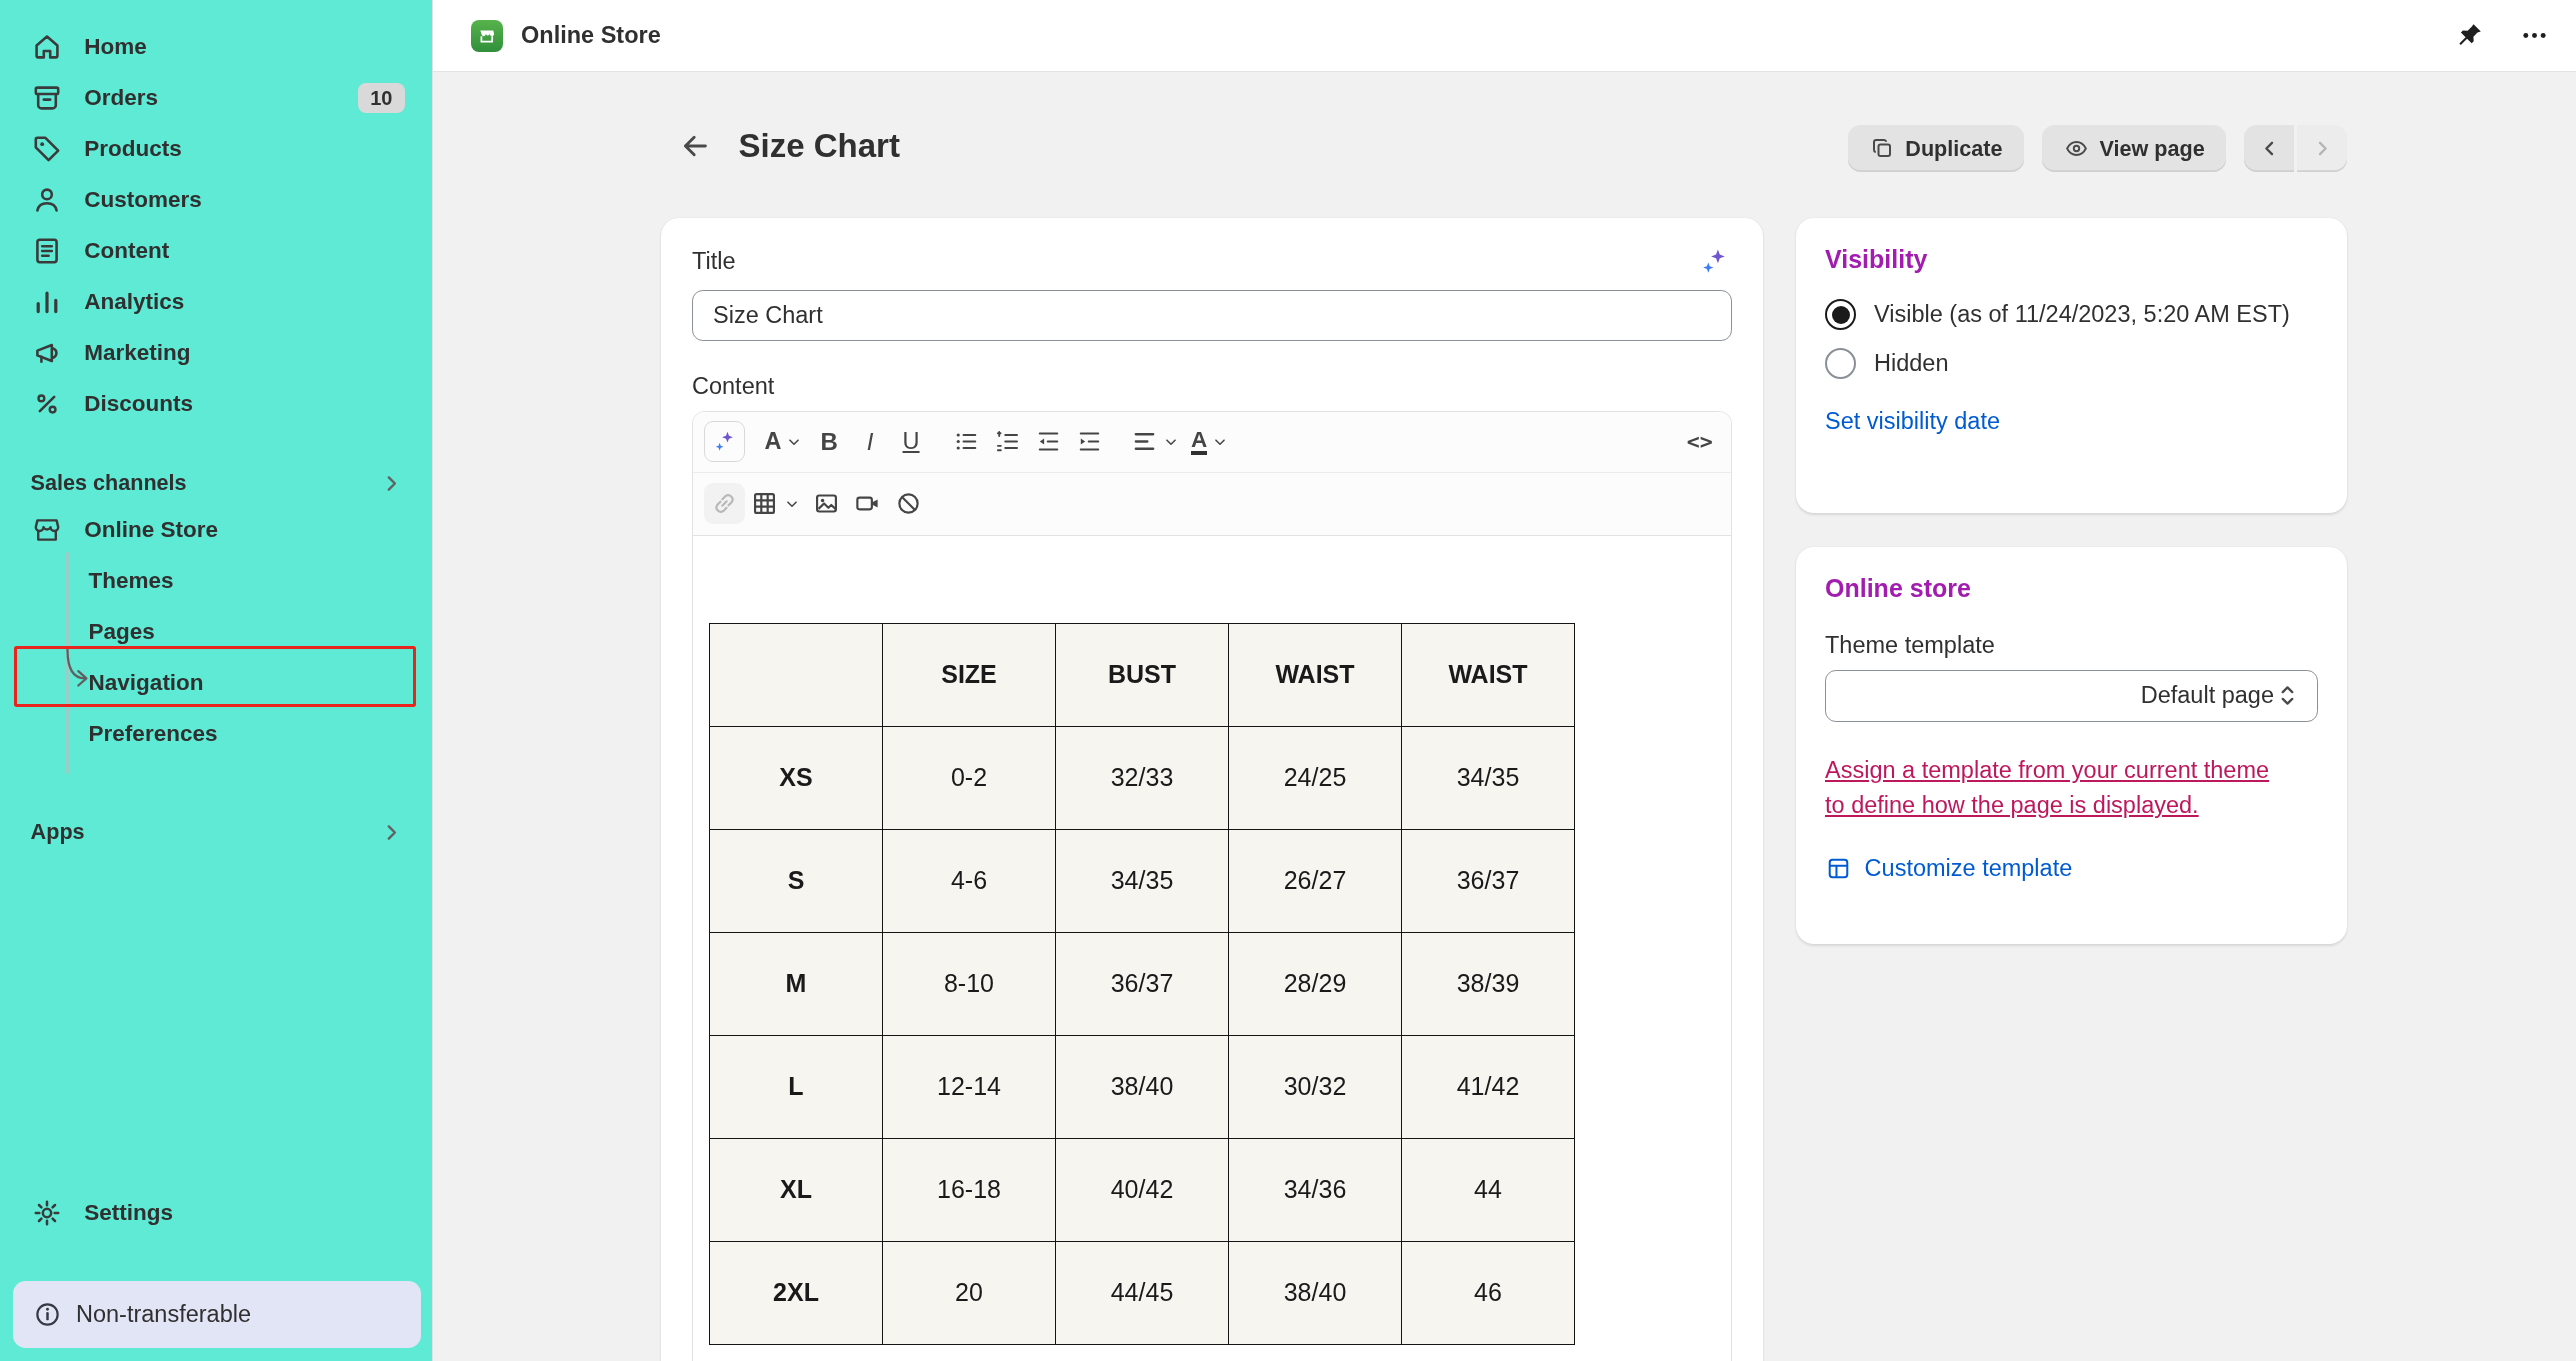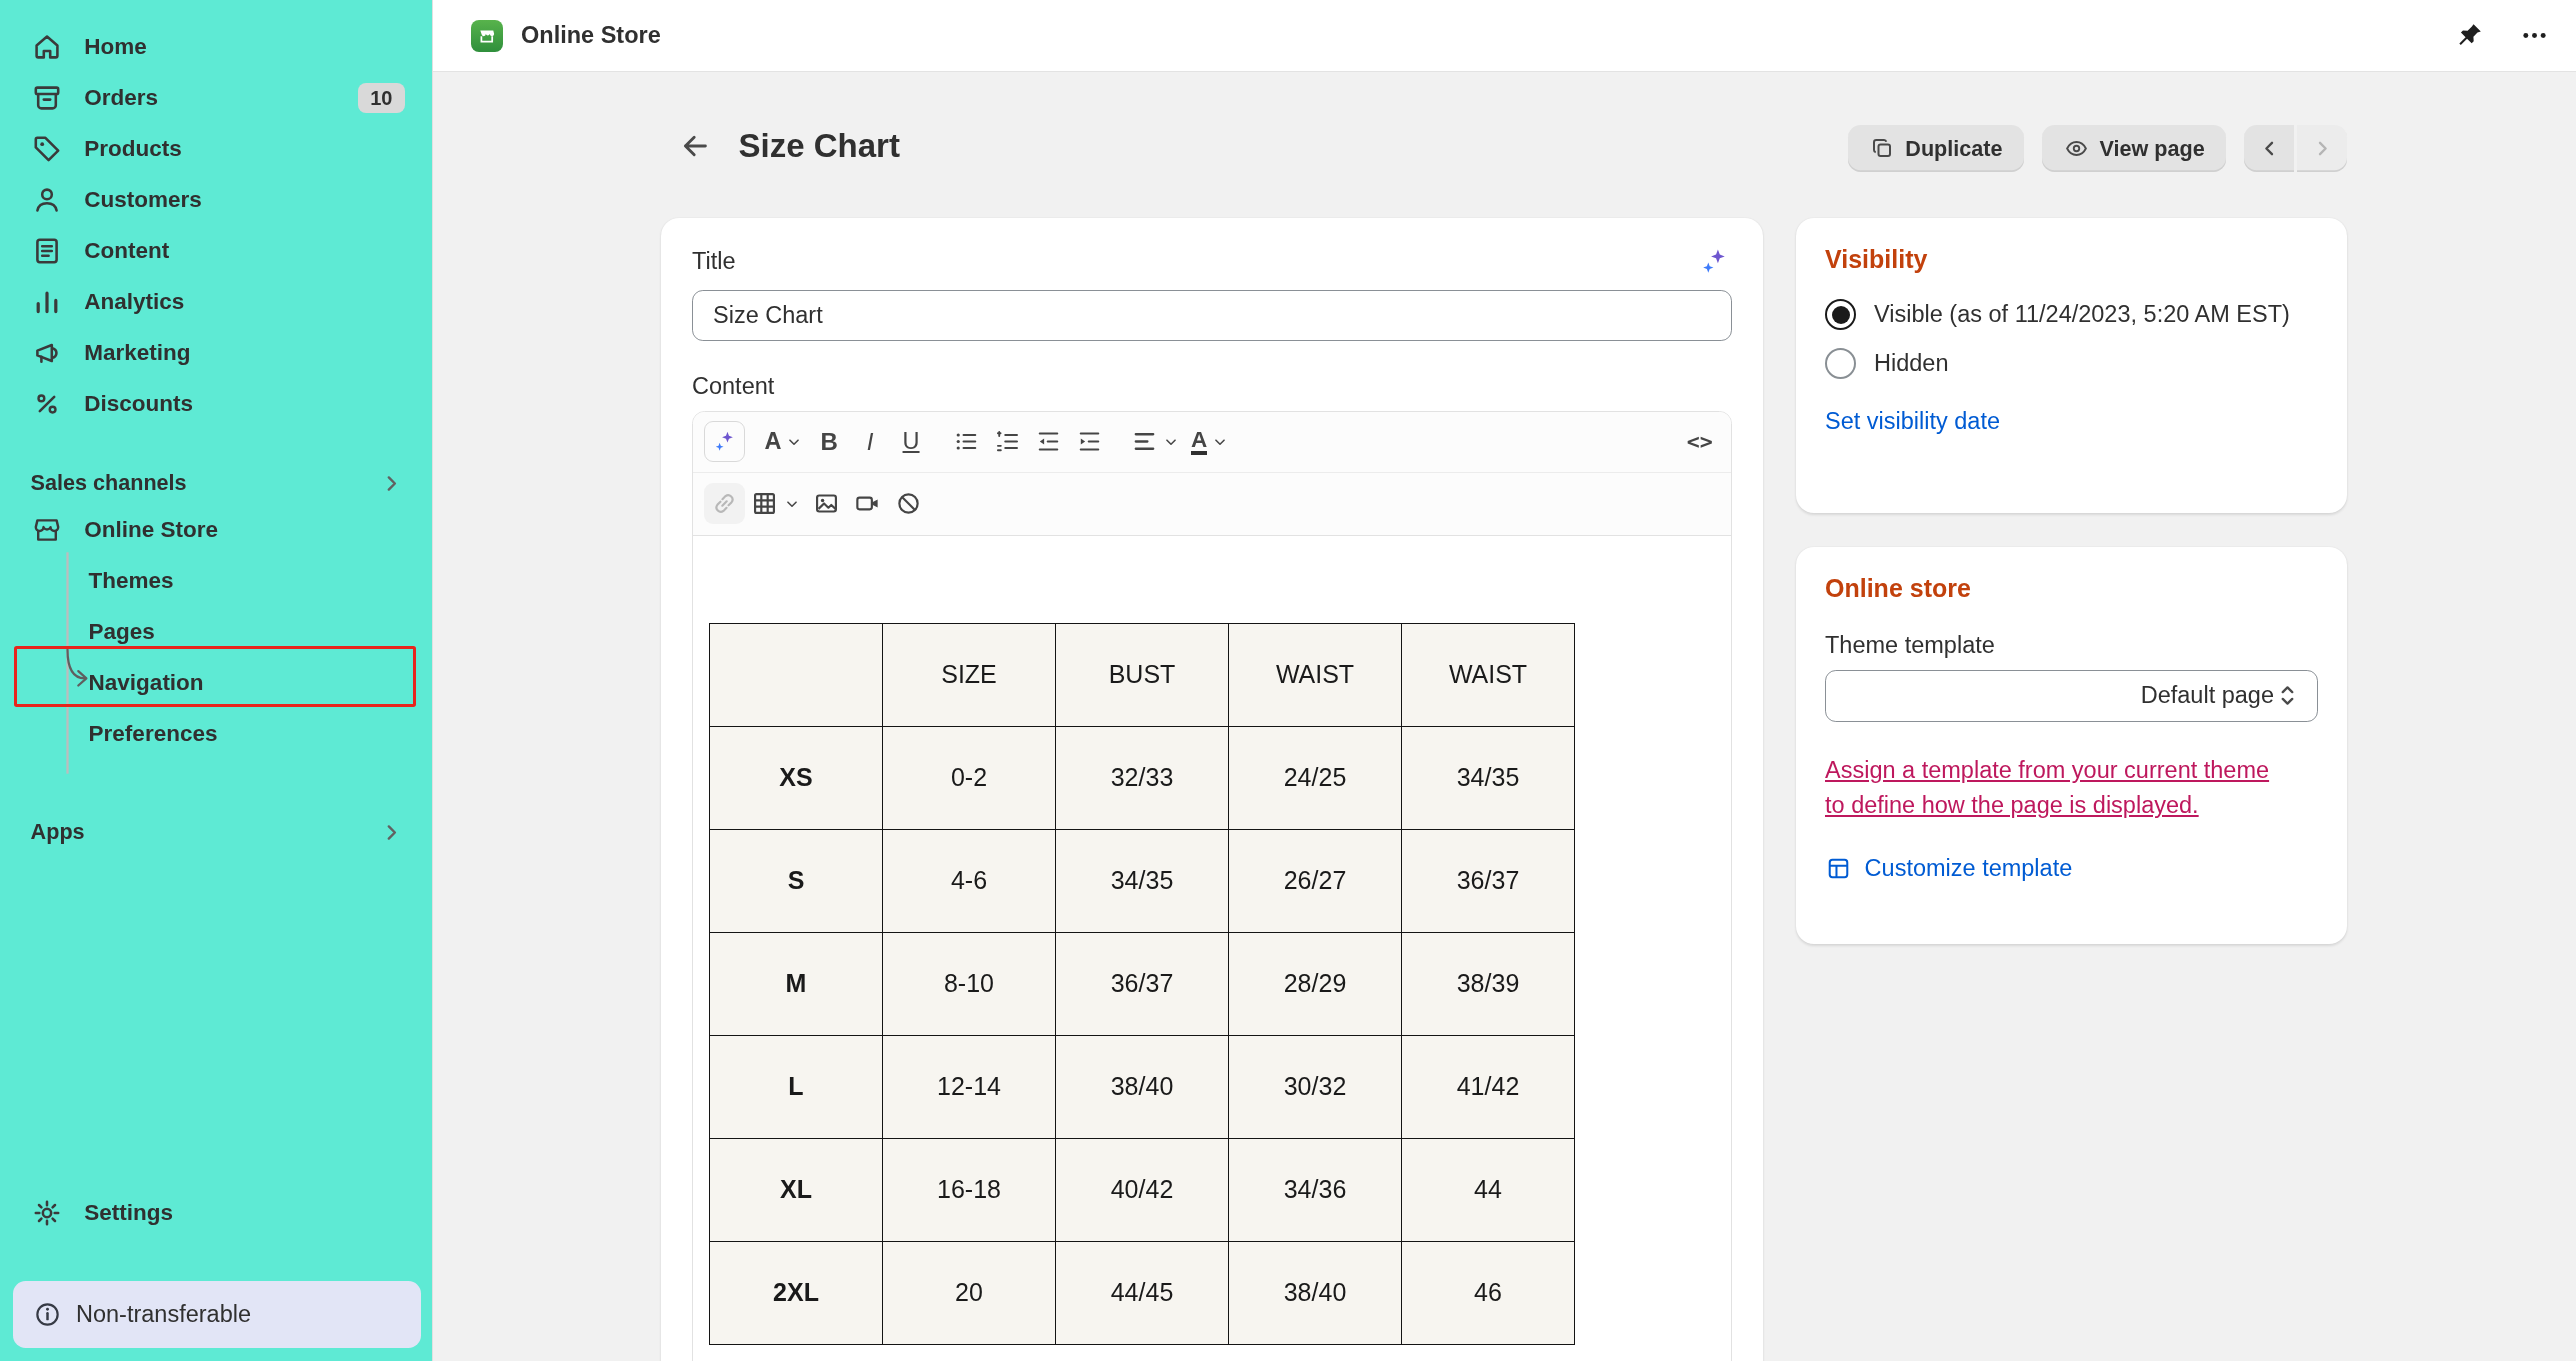--- a/index.html
+++ b/index.html
@@ -142,26 +142,26 @@
 
   .editor-content{ background:#fff; padding:87px 0 54px 16px; min-height:812px; cursor:text; }
 
   
   .size-table{ border-collapse:collapse; width:866px; background:#f7f5f0;
     border:1.8px solid #141414; }
   .size-table th,.size-table td{
     border:1.8px solid #141414; width:173px; height:103px; text-align:center;
     vertical-align:middle; font-size:25px; color:#1a1a1a;
   }
-  .size-table thead th{ font-weight:400;margin-top:36px; }
+  .size-table thead th{ font-weight:700;margin-top:36px; }
   .size-table tbody th{ font-weight:700; }
   .size-table tbody td{ font-weight:400;margin-top:48px; }
 
   
-  .card-title{ font-size:25px; font-weight:700; color:#c2410c; }
+  .card-title{ font-size:25px; font-weight:700; color:#a21caf; }
   .radio-group{ margin-top:25px; display:flex; flex-direction:column; gap:18px; }
   .radio-row{ display:flex; align-items:center; gap:18px; cursor:pointer; }
   .radio{ width:31px; height:31px; border-radius:50%; border:2.7px solid #898f94;
     background:#fff; position:relative; flex:none; }
   .radio.selected{ border-color:#1a1a1a; }
   .radio.selected::after{ content:""; position:absolute; inset:4.5px;
     background:#1a1a1a; border-radius:50%; }
   .radio-label{ font-size:23.5px; color:#303030; }
   .link{ color:#005bd3; font-size:23.5px; cursor:pointer; text-decoration:none; display:inline-block; }
   .vis-link{ margin-top:29px; }

